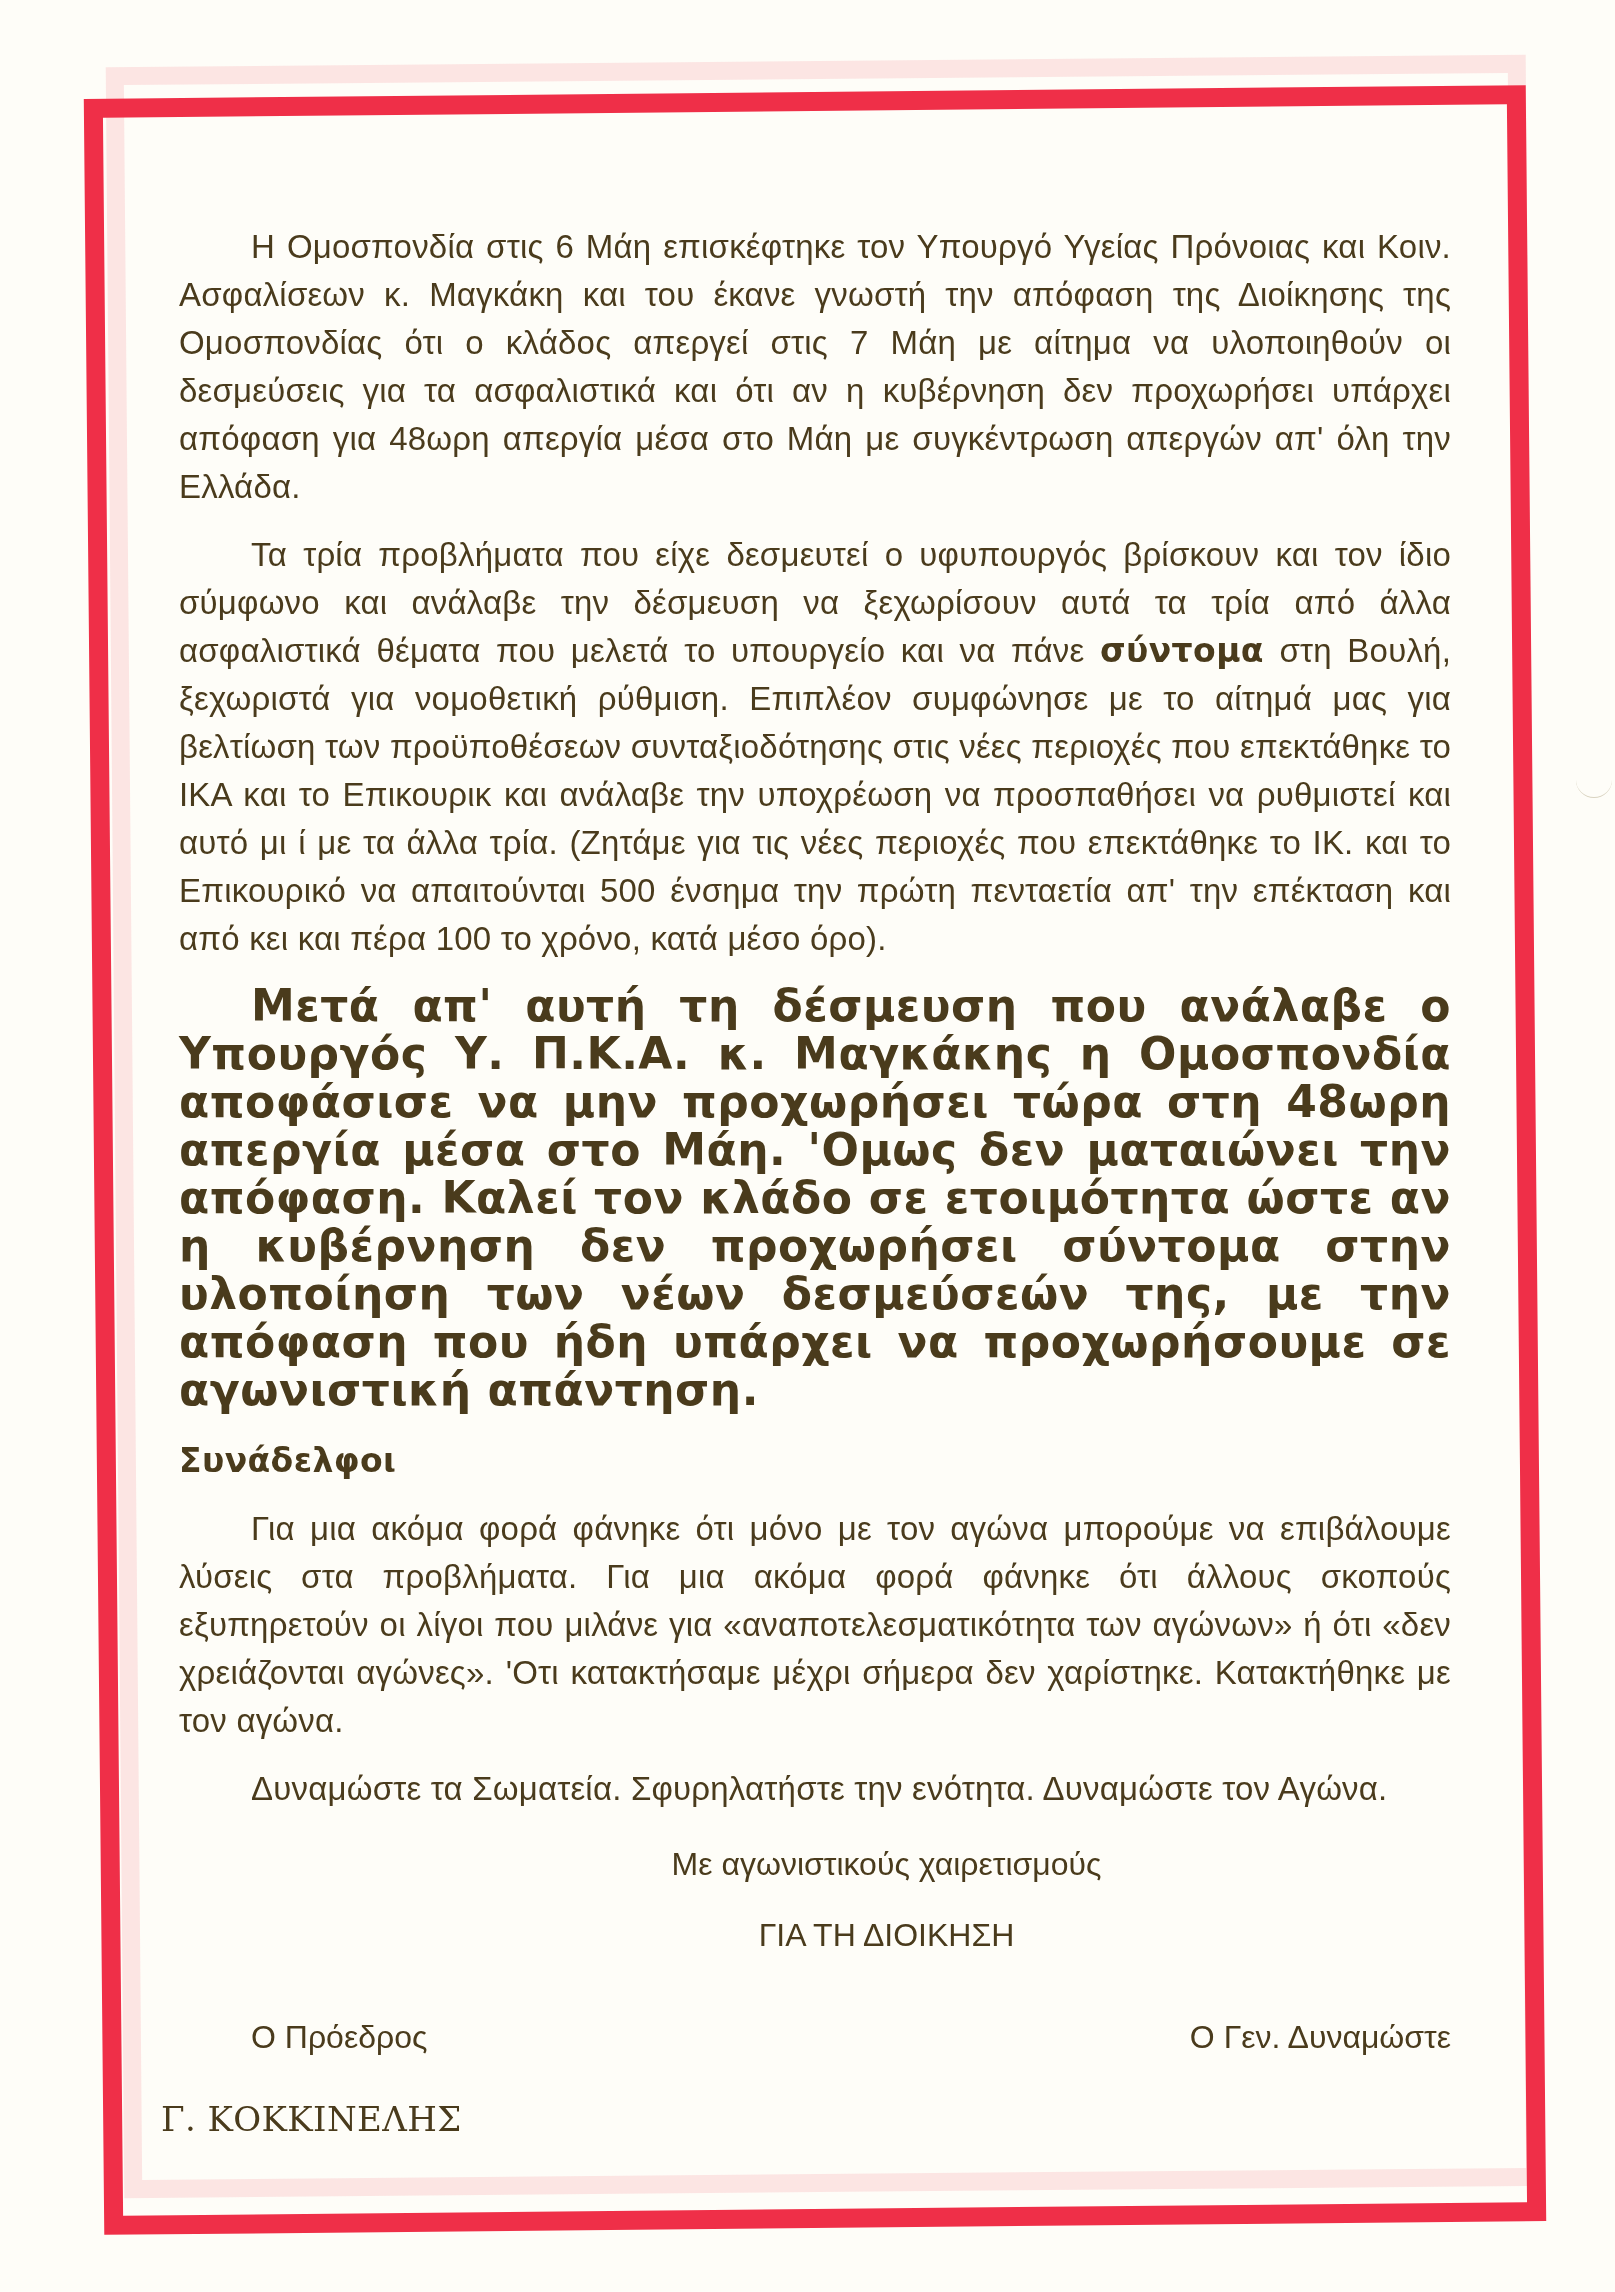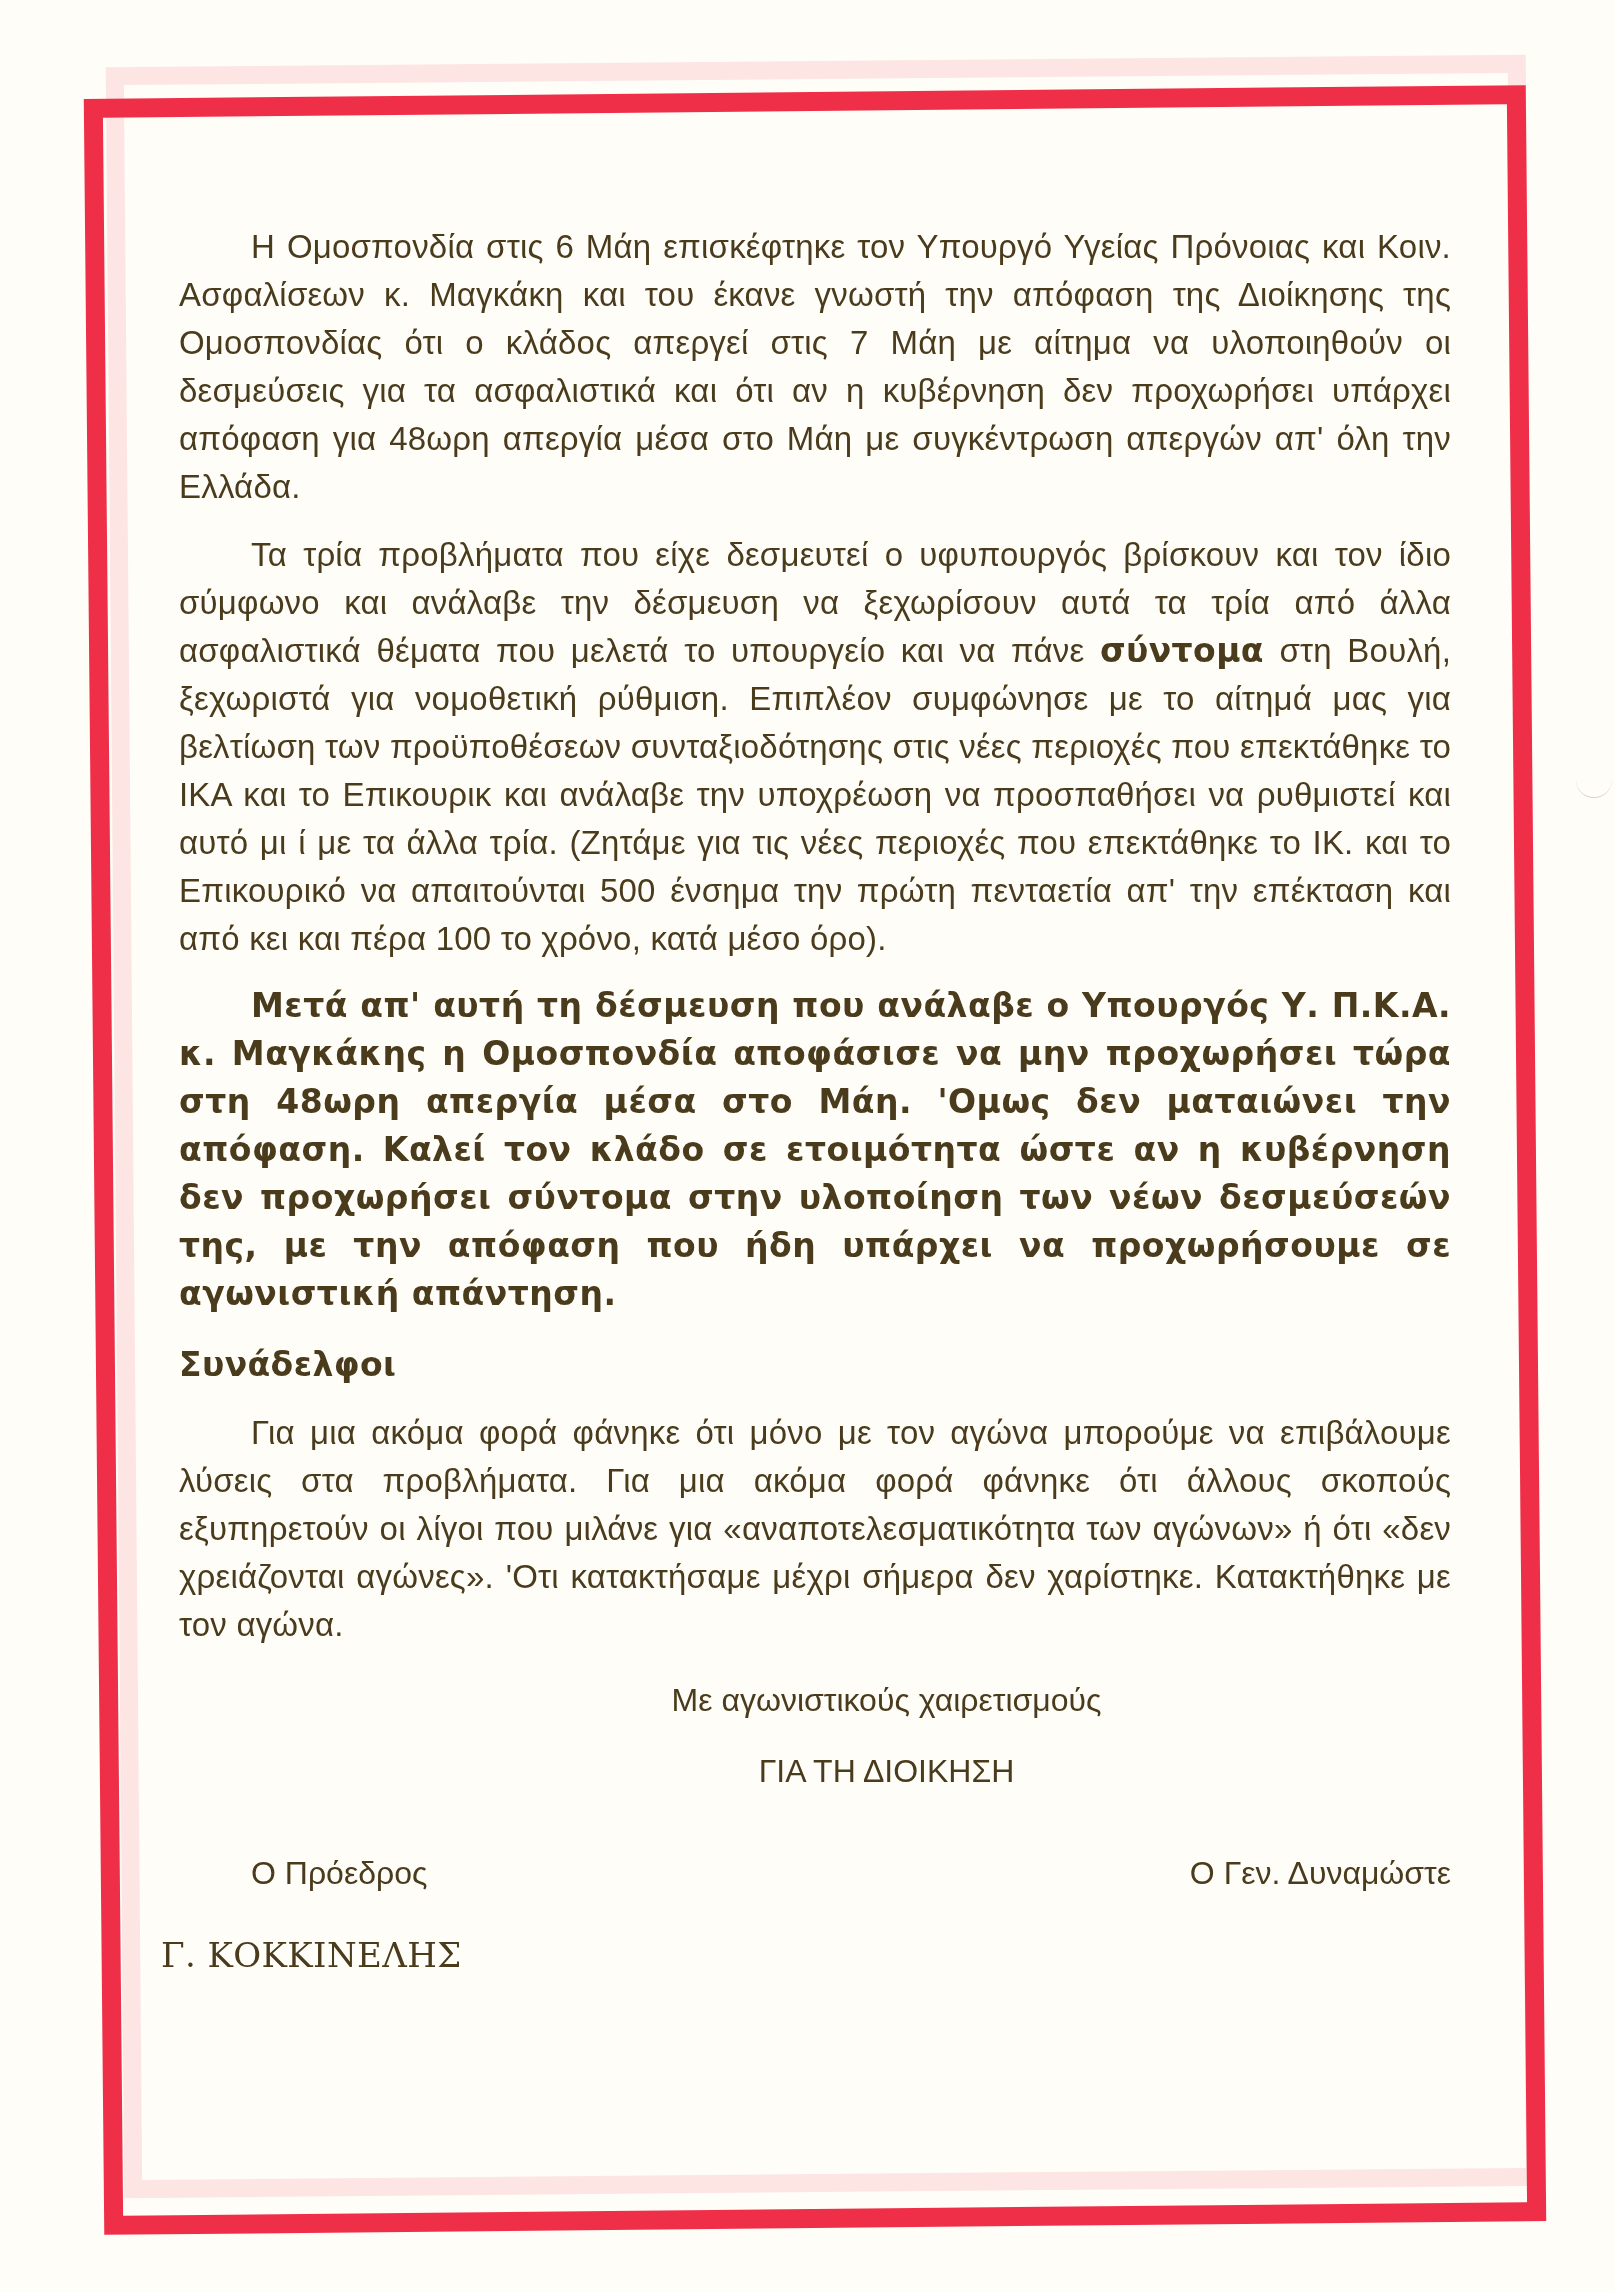--- a/index.html
+++ b/index.html
@@ -50,21 +50,21 @@
       font-size: 33px;
       line-height: 48px;
       text-align: justify;
       letter-spacing: 0.2px;
     }
     .indent { text-indent: 72px; }
     .gap { margin-top: 19.7px; }
     .bold-block p, .bold-block {
       font-family: "DejaVu Sans", sans-serif;
       font-weight: bold;
-      font-size: 33px;
+      font-size: 44px;
       line-height: 48px;
       letter-spacing: 0.5px;
     }
     strong.inline-bold {
       font-family: "DejaVu Sans", sans-serif;
       font-weight: bold;
       letter-spacing: 0.4px;
     }
     .salutation {
       font-family: "DejaVu Sans", sans-serif;
@@ -135,20 +135,21 @@
   <p class="indent gap"><span>Τα τρία προβλήματα που είχε δεσμευτεί ο υφυπουργός βρίσκουν και τον ίδιο σύμφωνο και ανάλαβε την δέσμευση να ξεχωρίσουν αυτά τα τρία από άλλα ασφαλιστικά θέματα που μελετά το υπουργείο και να πάνε </span><strong class="inline-bold">σύντομα</strong><span> στη Βουλή, ξεχωριστά για νομοθετική ρύθμιση. Επιπλέον συμφώνησε με το αίτημά μας για βελτίωση των προϋποθέσεων συνταξιοδότησης στις νέες περιοχές που επεκτάθηκε το ΙΚΑ και το Επικουρικ  και ανάλαβε την υποχρέωση να προσπαθήσει να ρυθμιστεί και αυτό μι  ί με τα άλλα τρία. (Ζητάμε για τις νέες περιοχές που επεκτάθηκε το ΙΚ.  και το Επικουρικό να απαιτούνται 500 ένσημα την πρώτη πενταετία απ' την επέκταση και από κει και πέρα 100 το χρόνο, κατά μέσο όρο).</span></p>
 
   <div class="bold-block gap">
     <p class="indent">Μετά απ' αυτή τη δέσμευση που ανάλαβε ο Υπουργός Υ. Π.Κ.Α. κ. Μαγκάκης η Ομοσπονδία αποφάσισε να μην προχωρήσει τώρα στη 48ωρη απεργία μέσα στο Μάη. 'Ομως δεν ματαιώνει την απόφαση. Καλεί τον κλάδο σε ετοιμότητα ώστε αν η κυβέρνηση δεν προχωρήσει  σύντομα στην υλοποίηση των νέων δεσμεύσεών της, με την απόφαση που ήδη υπάρχει να προχωρήσουμε σε αγωνιστική απάντηση.</p>
   </div>
 
   <div class="salutation">Συνάδελφοι</div>
 
   <p class="indent gap">Για μια ακόμα φορά φάνηκε ότι μόνο με τον αγώνα μπορούμε να επιβάλουμε λύσεις στα προβλήματα. Για μια ακόμα φορά φάνηκε ότι άλλους σκοπούς εξυπηρετούν οι λίγοι που μιλάνε για «αναποτελεσματικότητα των αγώνων» ή ότι «δεν χρειάζονται αγώνες». 'Οτι κατακτήσαμε μέχρι σήμερα δεν χαρίστηκε. Κατακτήθηκε με τον αγώνα.</p>
 
+  <p class="indent gap">Δυναμώστε τα Σωματεία. Σφυρηλατήστε την ενότητα.  Δυναμώστε τον Αγώνα.</p>
 
   <div class="closing-line">Με αγωνιστικούς χαιρετισμούς</div>
   <div class="closing-title">ΓΙΑ ΤΗ ΔΙΟΙΚΗΣΗ</div>
 
   <div class="sig-row">
     <span class="left">Ο Πρόεδρος</span>
     <span class="right">Ο Γεν. Δυναμώστε</span>
   </div>
 
   <div class="names-row">

